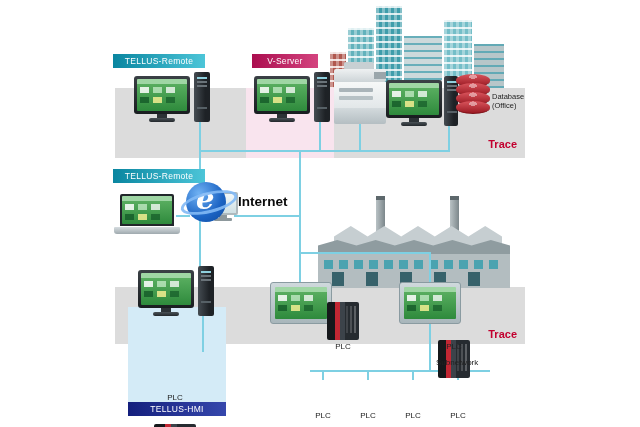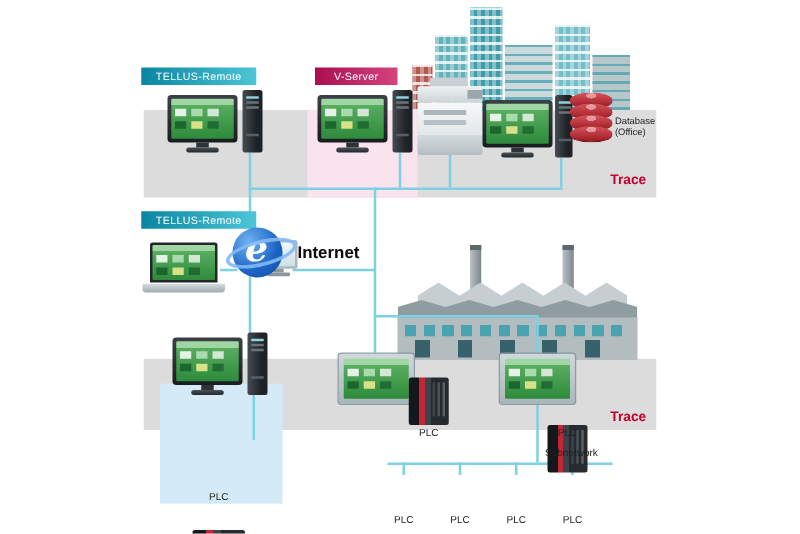--- a/index.html
+++ b/index.html
@@ -215,20 +215,23 @@
   <div class="device hmi" style="left:399px;top:282px;width:62px;height:42px">
     <div class="screen"></div>
   </div>
   <div class="device plc" style="left:438px;top:302px;width:32px;height:38px"></div>
   <div class="label" style="left:434px;top:342px;width:40px;text-align:center;font-size:8px">PLC</div>
 
   <div class="zone-label" style="left:455px;top:328px;width:62px">Trace</div>
 
   <div class="device plc" style="left:154px;top:348px;width:42px;height:44px"></div>
   <div class="label" style="left:150px;top:393px;width:50px;text-align:center;font-size:8px">PLC</div>
+  <div class="badge navy" style="left:128px;top:402px;width:98px;height:14px">
+    <span>TELLUS-HMI</span>
+  </div>
 
   <div class="label" style="left:436px;top:358px;font-size:8px">Subnetwork</div>
 
   <div class="label" style="left:310px;top:411px;width:26px;text-align:center;font-size:8px">PLC</div>
   <div class="label" style="left:355px;top:411px;width:26px;text-align:center;font-size:8px">PLC</div>
   <div class="label" style="left:400px;top:411px;width:26px;text-align:center;font-size:8px">PLC</div>
   <div class="label" style="left:445px;top:411px;width:26px;text-align:center;font-size:8px">PLC</div>
 
 </div>
 

